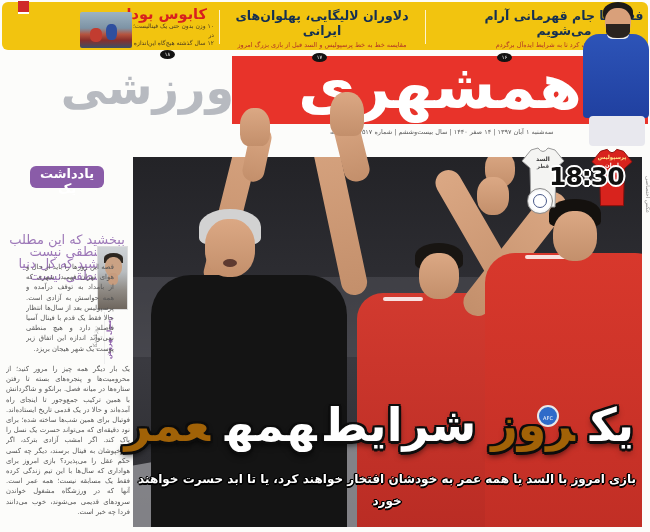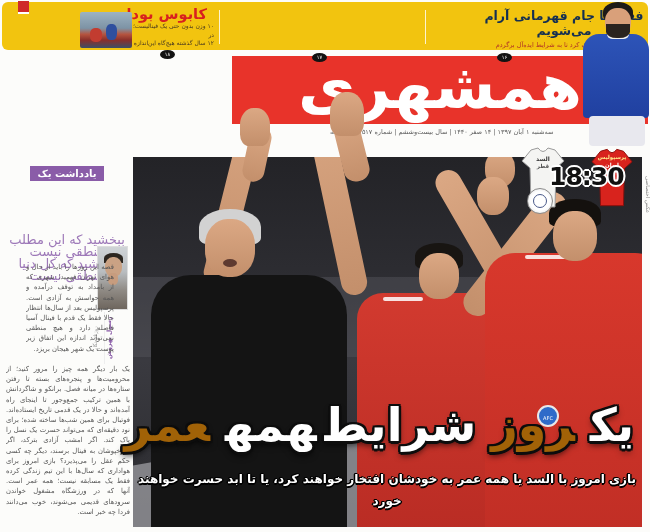--- a/index.html
+++ b/index.html
@@ -26,21 +26,21 @@
   .dateline{left:330px;top:128px;width:312px;font-size:6.5px;color:#5c5c5c;text-align:left;z-index:5;direction:rtl;}
   
   .blueplayer{left:575px;top:0;width:75px;height:150px;z-index:4;}
   .bp-hair{position:absolute;left:28px;top:2px;width:30px;height:20px;background:#1d1a18;border-radius:50% 50% 30% 30%;}
   .bp-face{position:absolute;left:30px;top:8px;width:26px;height:28px;background:#d9a07a;border-radius:45%;}
   .bp-beard{position:absolute;left:31px;top:24px;width:24px;height:14px;background:#2a231f;border-radius:0 0 45% 45%;}
   .bp-torso{position:absolute;left:8px;top:34px;width:66px;height:84px;background:linear-gradient(180deg,#2d54b8,#2040a0);border-radius:16px 16px 4px 4px;}
   .bp-collar{position:absolute;left:32px;top:34px;width:22px;height:5px;background:#f0f0f0;border-radius:0 0 8px 8px;}
   .bp-shorts{position:absolute;left:14px;top:116px;width:56px;height:30px;background:#e8e8ee;border-radius:4px;}
   
-  .sb-kicker{left:30px;top:166px;width:74px;height:15px;background:#8a5ca8;border-radius:0;color:#fff;font-size:10px;font-weight:bold;text-align:center;line-height:15px;z-index:2;}
+  .sb-kicker{left:30px;top:166px;width:74px;height:22px;background:#8a5ca8;border-radius:6px;color:#fff;font-size:13px;font-weight:bold;text-align:center;line-height:15px;z-index:2;}
   .sb-title{left:4px;top:190px;width:126px;text-align:center;font-size:14.5px;font-weight:900;color:#352a45;line-height:20px;z-index:2;}
   .sb-deck{left:4px;top:234px;width:126px;text-align:center;font-size:13px;color:#9d78b8;line-height:12px;z-index:2;}
   .sb-body{font-size:6.8px;line-height:10.2px;color:#555;text-align:justify;z-index:2;overflow:hidden;}
   .sb-photo{left:97px;top:246px;width:31px;height:64px;z-index:2;border:1px solid #ddd;
     background:linear-gradient(180deg,#cfd3d6 0%,#b9bdc0 40%,#8f8a84 70%,#6e665e 100%);}
   .sb-photo .head{position:absolute;left:7px;top:10px;width:17px;height:20px;background:#caa284;border-radius:45%;}
   .sb-photo .hairp{position:absolute;left:6px;top:6px;width:19px;height:10px;background:#2c2620;border-radius:50% 50% 0 0;}
   .sb-photo .handp{position:absolute;left:10px;top:26px;width:10px;height:12px;background:#c79c7e;border-radius:40%;}
   .sb-author{left:104px;top:312px;width:22px;height:52px;z-index:2;writing-mode:vertical-rl;transform:rotate(180deg);font-size:6px;color:#8a5ca8;font-weight:bold;text-align:center;border-right:1px solid #eee;}
   .sb-role{left:92px;top:312px;width:12px;height:52px;z-index:2;writing-mode:vertical-rl;transform:rotate(180deg);font-size:5px;color:#999;text-align:center;}
@@ -96,36 +96,41 @@
   <div class="abs corner-tab"></div>
   <div class="abs banner">
     <div class="abs banner-div" style="right:222px;"></div>
     <div class="abs banner-div" style="right:428px;"></div>
 
     <div class="abs rtl" style="right:4px;top:6px;width:160px;">
       <div class="b-title">فقط با جام قهرمانی آرام می‌شویم</div>
       <div class="b-sub">دانشگر: شفر کمک کرد تا به شرایط ایده‌آل برگردم</div>
     </div>
 
+    <div class="abs rtl" style="right:228px;top:6px;width:196px;">
+      <div class="b-title">دلاوران لالیگایی، پهلوان‌های ایرانی</div>
+      <div class="b-sub">مقایسه خط به خط پرسپولیس و السد قبل از بازی بزرگ امروز</div>
+    </div>
 
     <div class="abs rtl" style="right:434px;top:4px;width:130px;">
       <div class="b-title-red">کابوس بوداپست</div>
       <div class="b-sub-dark">۱۰ وزن بدون حتی یک فینالیست؛ کشتی آزاد ایران در</div>
       <div class="b-sub-dark">۱۲ سال گذشته هیچ‌گاه این‌اندازه ناکام نبوده است</div>
     </div>
     <div class="abs banner-photo">
       <div class="wrestler" style="left:10px;top:16px;width:12px;height:14px;background:#c23c30;"></div>
       <div class="wrestler" style="left:26px;top:12px;width:11px;height:16px;background:#2e4f9e;"></div>
     </div>
   </div>
 
   <div class="abs page-bubble" style="left:160px;top:50px;">۱۸</div>
   <div class="abs page-bubble" style="left:312px;top:53px;">۱۷</div>
   <div class="abs page-bubble" style="left:497px;top:53px;">۱۶</div>
 
+  <div class="abs logo-sub">ورزشی</div>
   <div class="abs logo-box">
     <span>همشهری</span>
   </div>
   <div class="abs dateline">سه‌شنبه ۱ آبان ۱۳۹۷ | ۱۴ صفر ۱۴۴۰ | سال بیست‌وششم | شماره ۷۵۱۷ | ۴ صفحه</div>
 
   <div class="abs blueplayer">
     <div class="bp-torso"></div>
     <div class="bp-shorts"></div>
     <div class="bp-collar"></div>
     <div class="bp-hair"></div>

